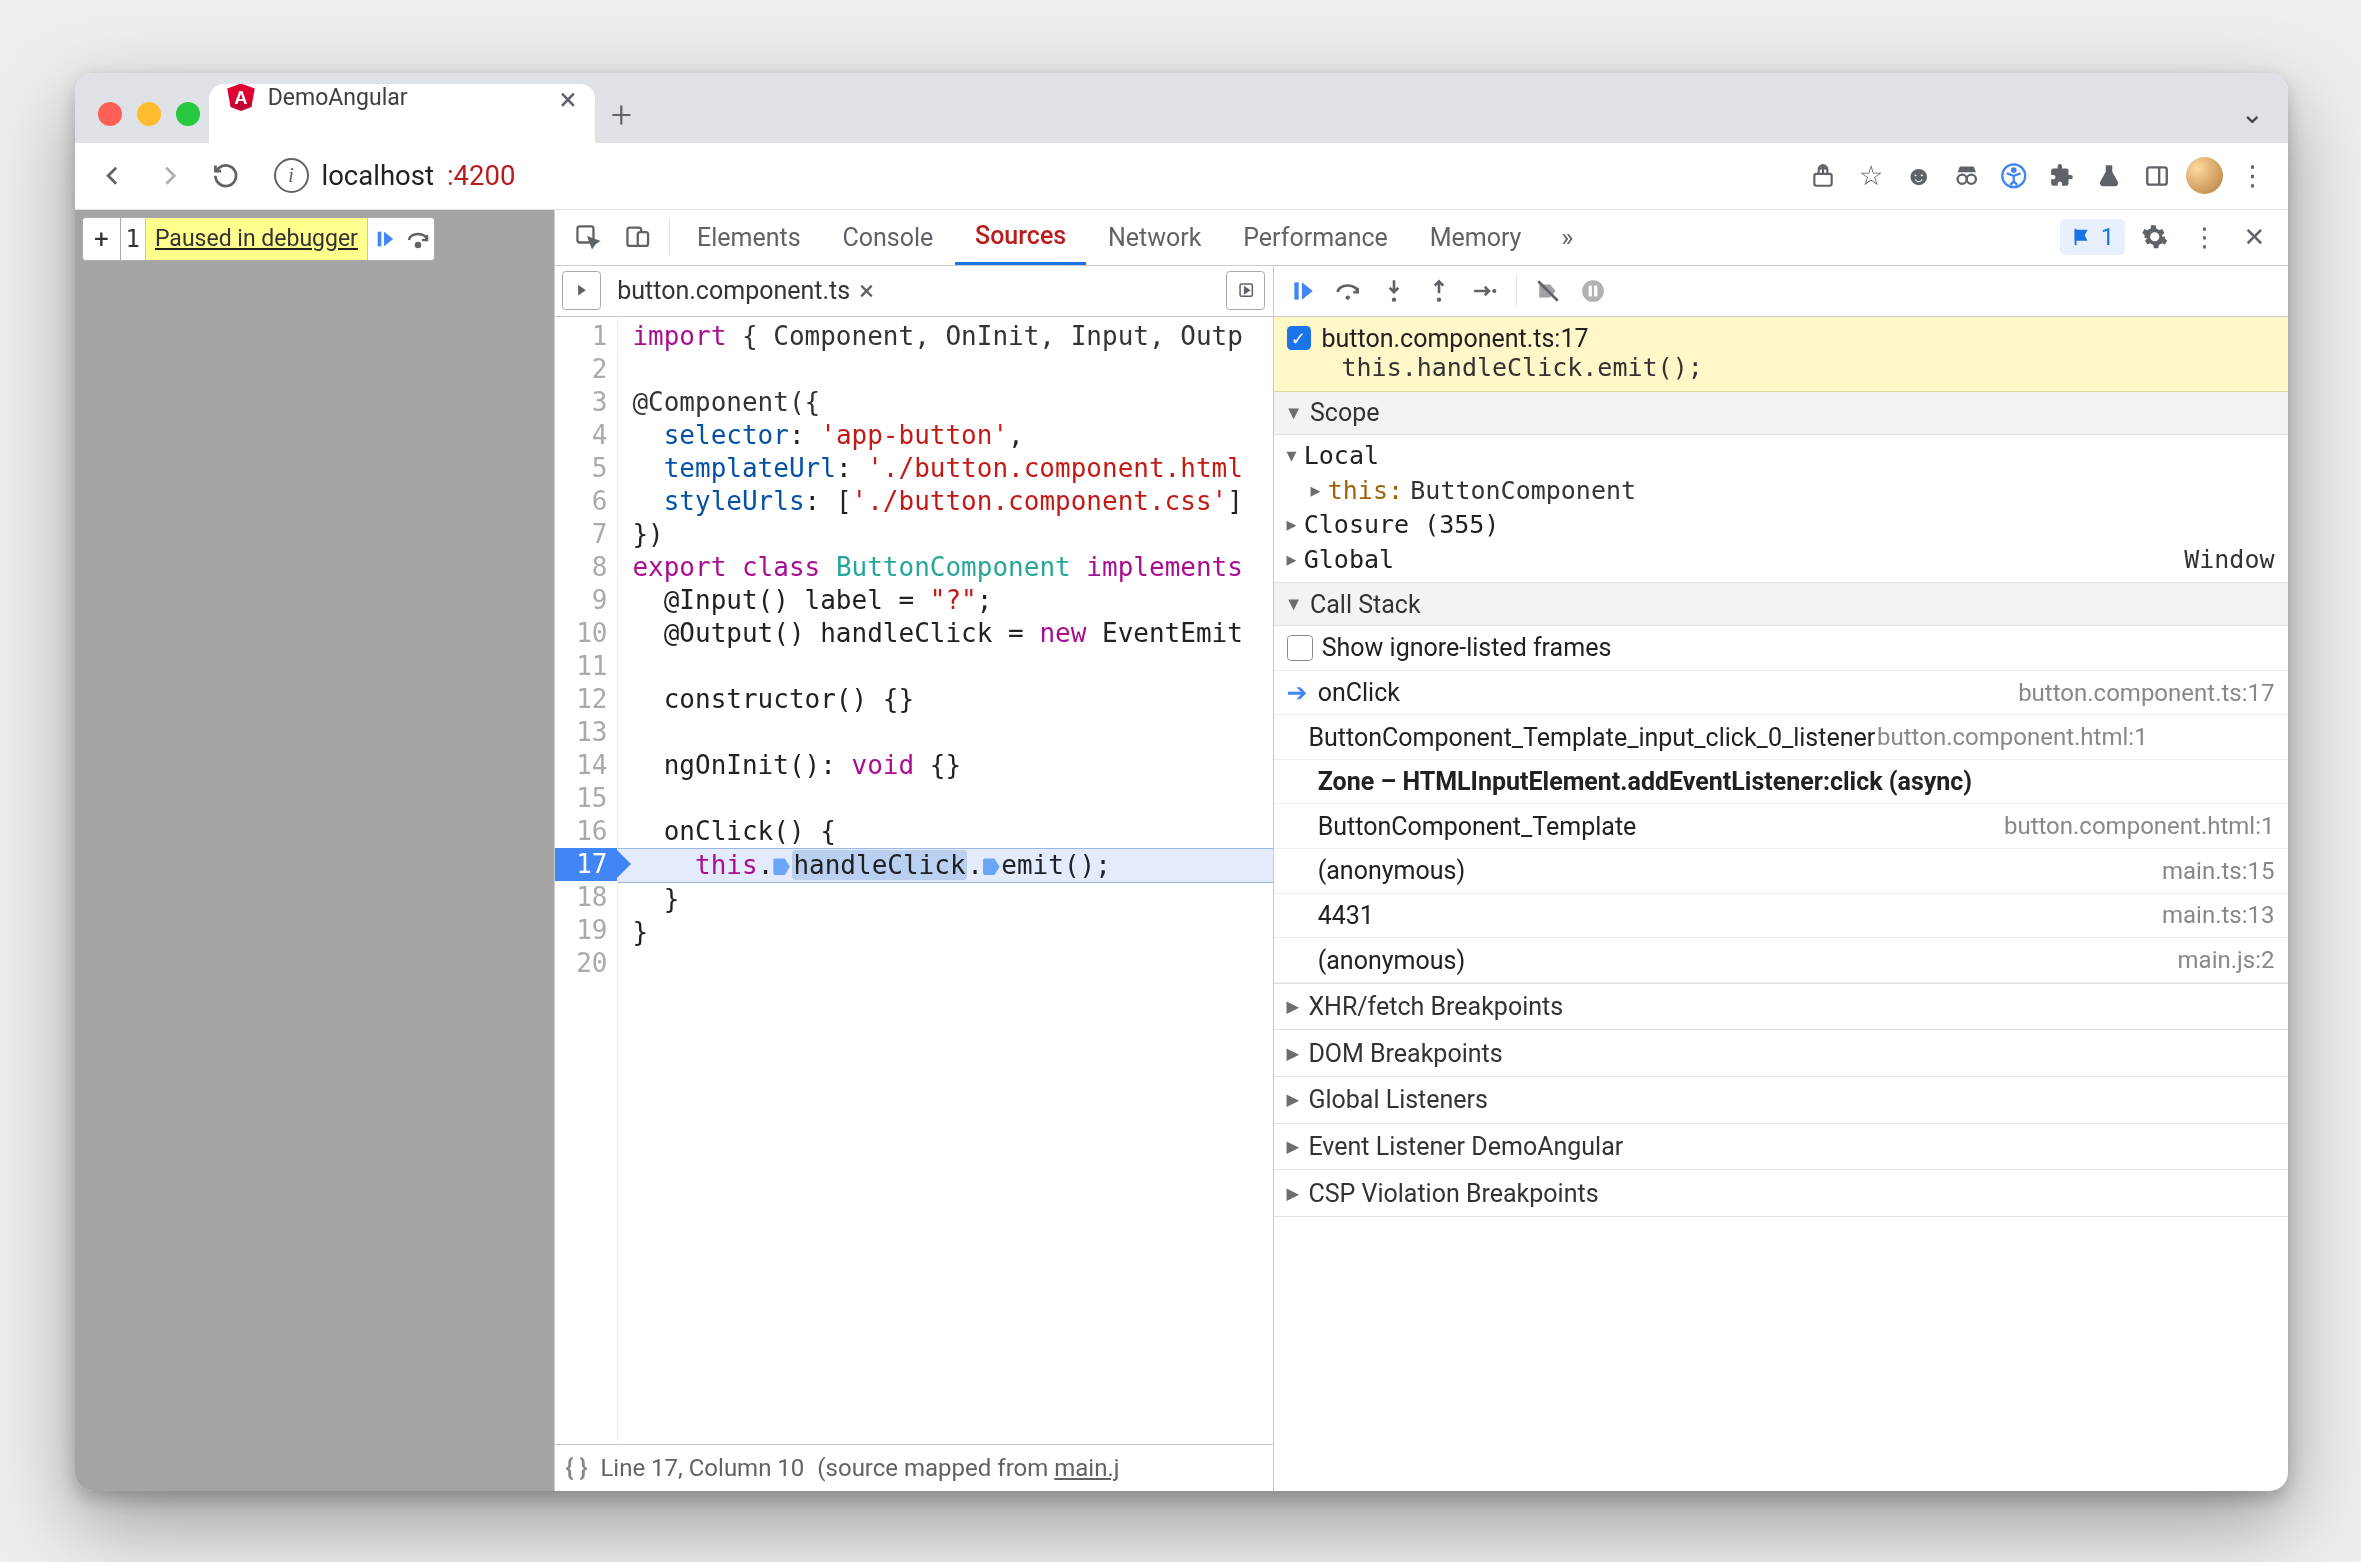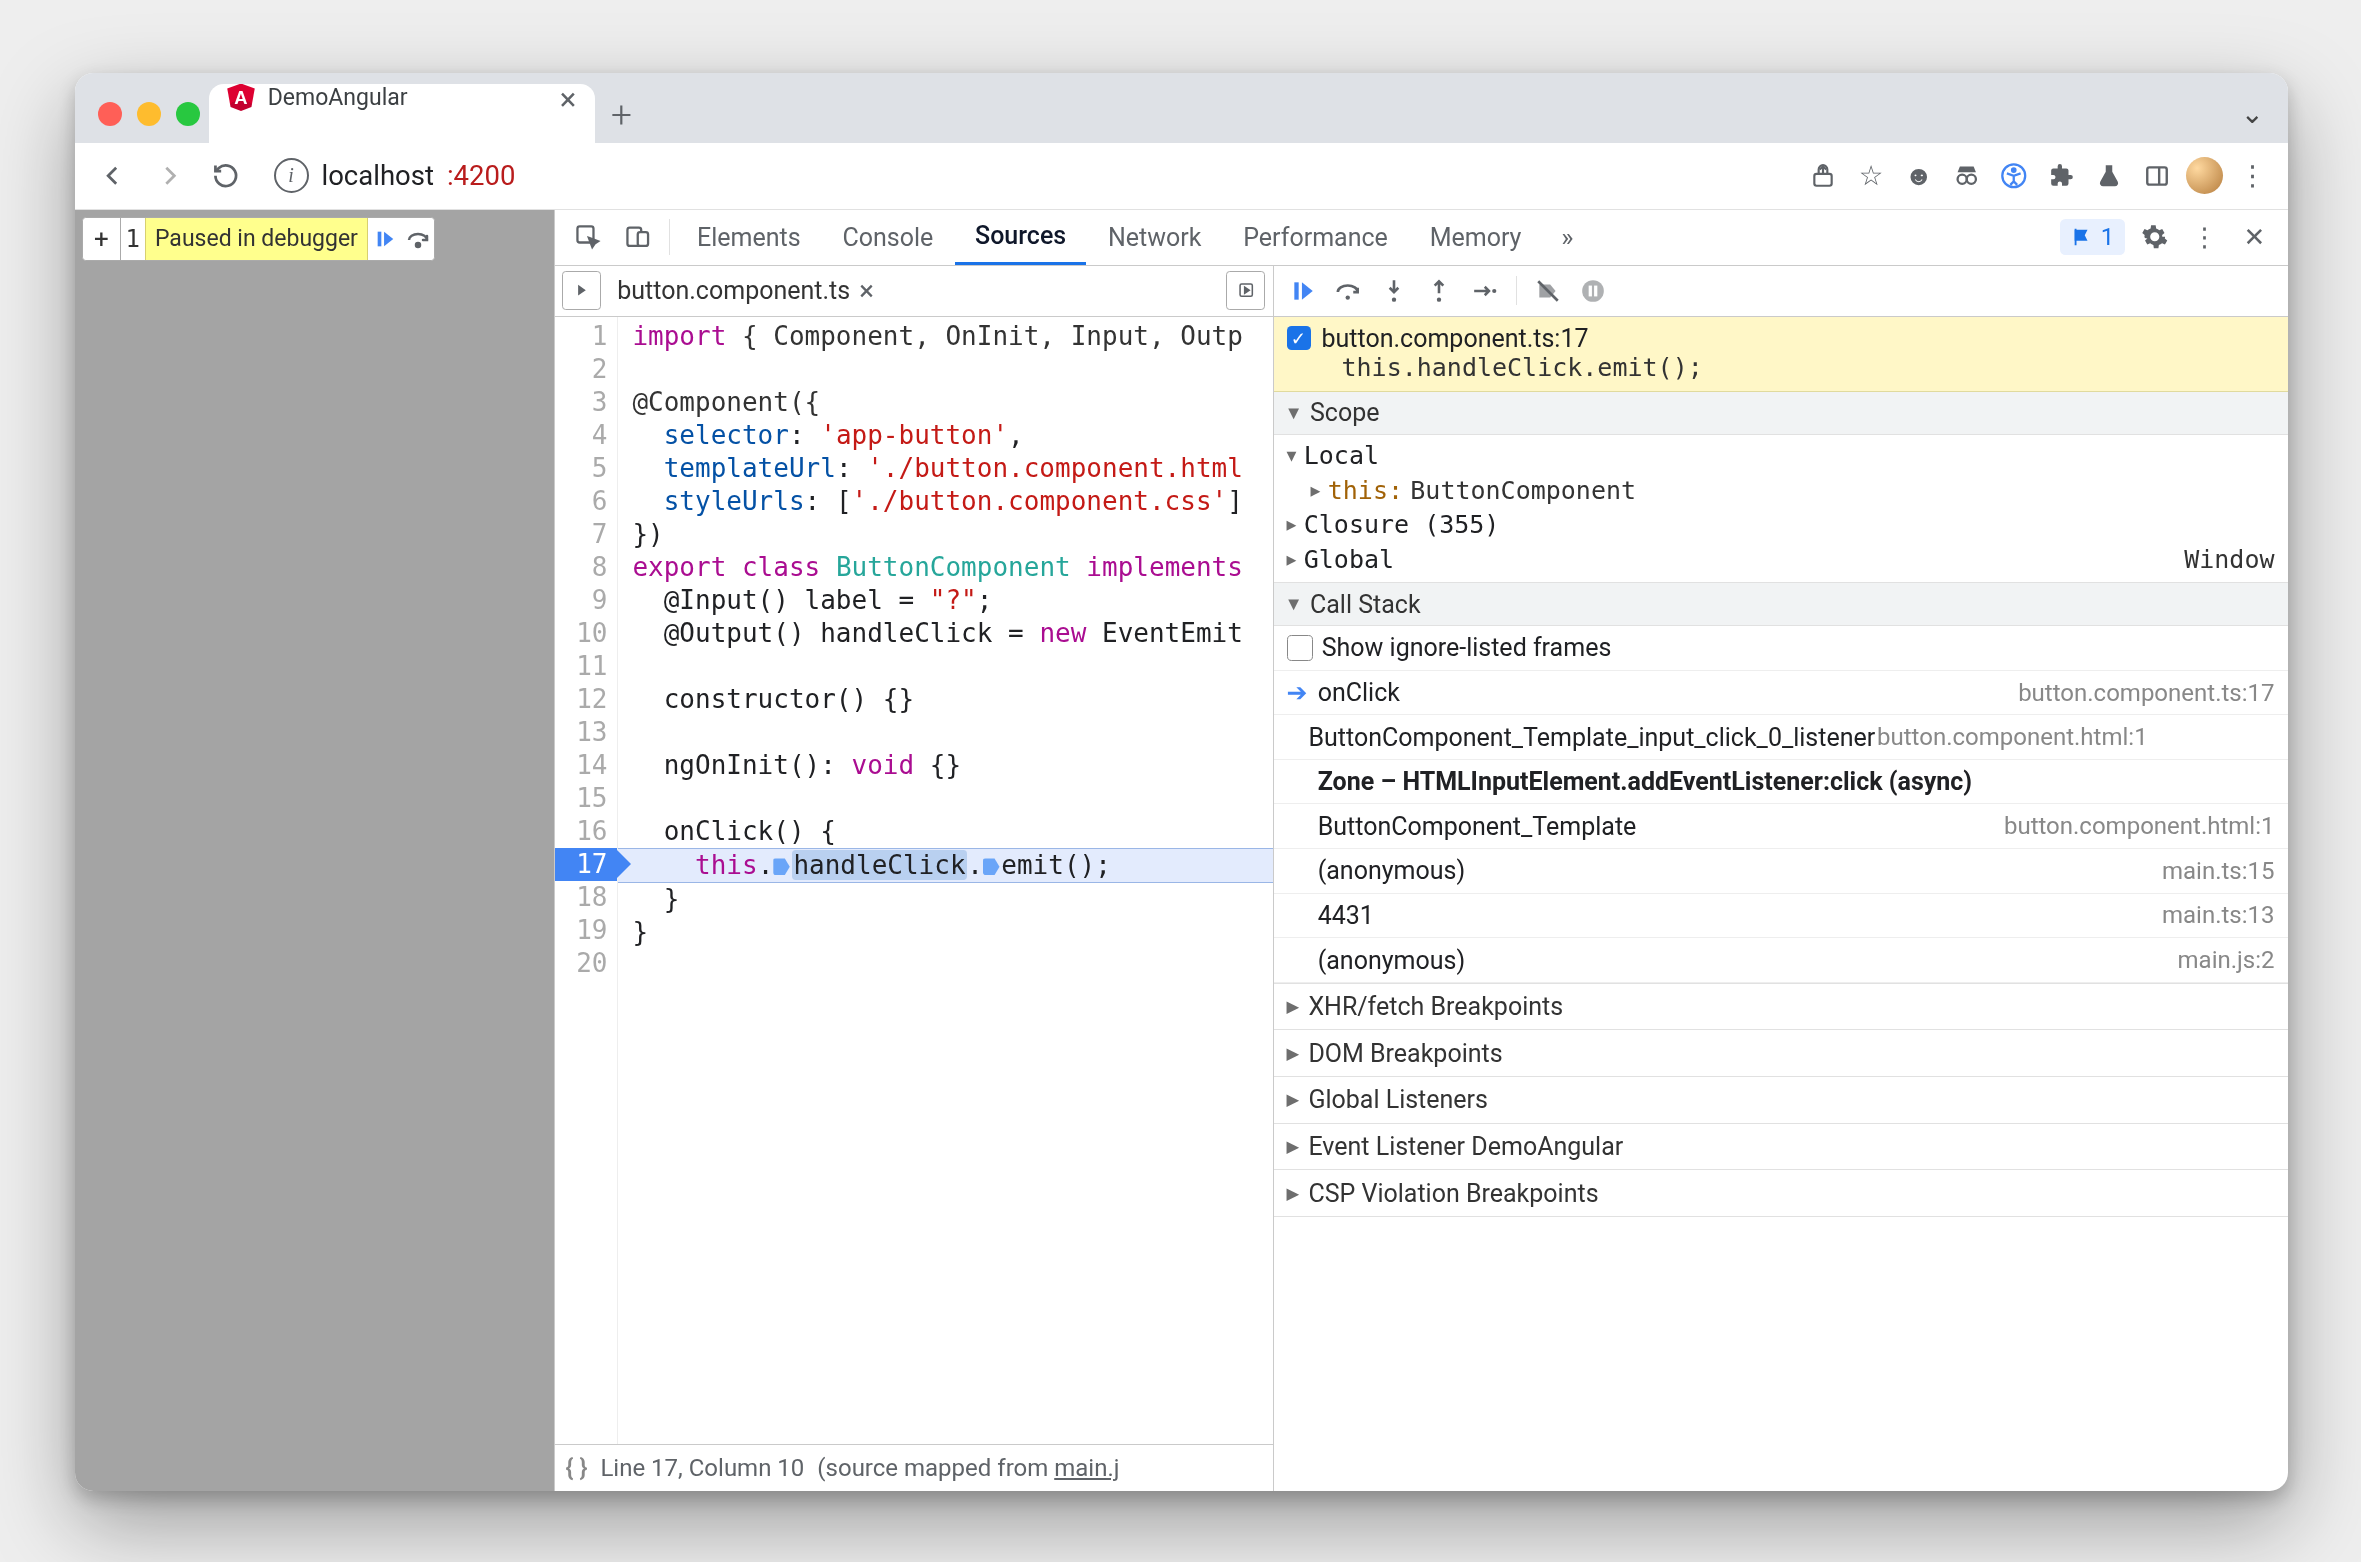--- a/index.html
+++ b/index.html
@@ -50,32 +50,32 @@
   .omnibox .path{color:#b91c1c;}
   .ext-row{display:flex;align-items:center;gap:3.7px;}
   .ext{width:44px;height:44px;display:flex;align-items:center;justify-content:center;color:#5f6368;font-size:27.5px;}
   .avatar{width:37px;height:37px;border-radius:50%;background:radial-gradient(circle at 30% 30%,#ffd9a0,#b47b3b);}
   
   .body{flex:1;display:flex;min-height:0;}
   .page{width:479px;background:#a4a4a4;position:relative;}
   .paused-bar{position:absolute;top:7.3px;left:7.3px;display:flex;align-items:center;background:#fff;border:0.9px solid #aaa;border-radius:3.7px;height:42px;}
   .paused-bar .plus{width:37px;display:flex;align-items:center;justify-content:center;border-right:0.9px solid #aaa;font-size:26px;color:#333;height:100%;}
   .paused-bar .num{width:24px;text-align:center;color:#333;font-family:Menlo,monospace;font-size:24px;}
-  .paused-bar .msg{background:var(--yellow-bright);height:100%;display:flex;align-items:center;padding:0 9.2px;gap:9.2px;border-left:0.9px solid #d8d070;border-right:0.9px solid #d8d070;}
+  .paused-bar .msg{background:var(--yellow-bright);height:100%;display:flex;align-items:center;padding:0 9.2px;gap:9.2px;border-left:0.9px solid #d8d070;border-right:0.9px solid #d8d070;text-decoration:underline;}
   .paused-bar .msg span{color:#333;font-size:23px;}
   .paused-bar .pctl{display:flex;align-items:center;height:100%;}
   .paused-bar .pctl .b{width:33px;display:flex;align-items:center;justify-content:center;color:#4285f4;}
   .paused-bar .pctl .b.g{color:#5f6368;}
   
   .devtools{flex:1;display:flex;flex-direction:column;border-left:0.9px solid var(--border);min-width:0;}
   .dt-tabs{height:55px;border-bottom:0.9px solid var(--border);display:flex;align-items:stretch;padding:0 9.2px;gap:1.8px;}
   .dt-tabs .ic{width:48px;display:flex;align-items:center;justify-content:center;color:#5f6368;}
   .dt-tabs .sep{width:0.9px;background:var(--border-light);margin:9.2px 5.5px;}
   .dt-tab{padding:0 20px;display:flex;align-items:center;color:#5f6368;font-size:25px;}
-  .dt-tab.active{color:#0f172a;font-weight:500;border-bottom:3.7px solid var(--accent);}
+  .dt-tab.active{color:#b91c1c;font-weight:500;border-bottom:3.7px solid var(--accent);}
   .dt-tabs .flex{flex:1;}
   .dt-badge{display:flex;align-items:center;gap:7.3px;background:#e8f0fe;border-radius:5.5px;padding:3.7px 11px;margin:9.2px 3.7px;}
   .dt-badge svg{color:#1a73e8;}
   .dt-badge span{color:#1a73e8;font-size:24px;}
   
   .dt-body{flex:1;display:flex;min-height:0;}
   
   .src-left{width:718px;display:flex;flex-direction:column;border-right:0.9px solid var(--border);min-width:0;}
   .src-filebar{height:50px;border-bottom:0.9px solid var(--border);display:flex;align-items:center;padding:0 7.3px;gap:7.3px;}
   .src-filebar .navic{width:37px;height:37px;border:0.9px solid #aaa;border-radius:3.7px;display:flex;align-items:center;justify-content:center;color:#5f6368;}

